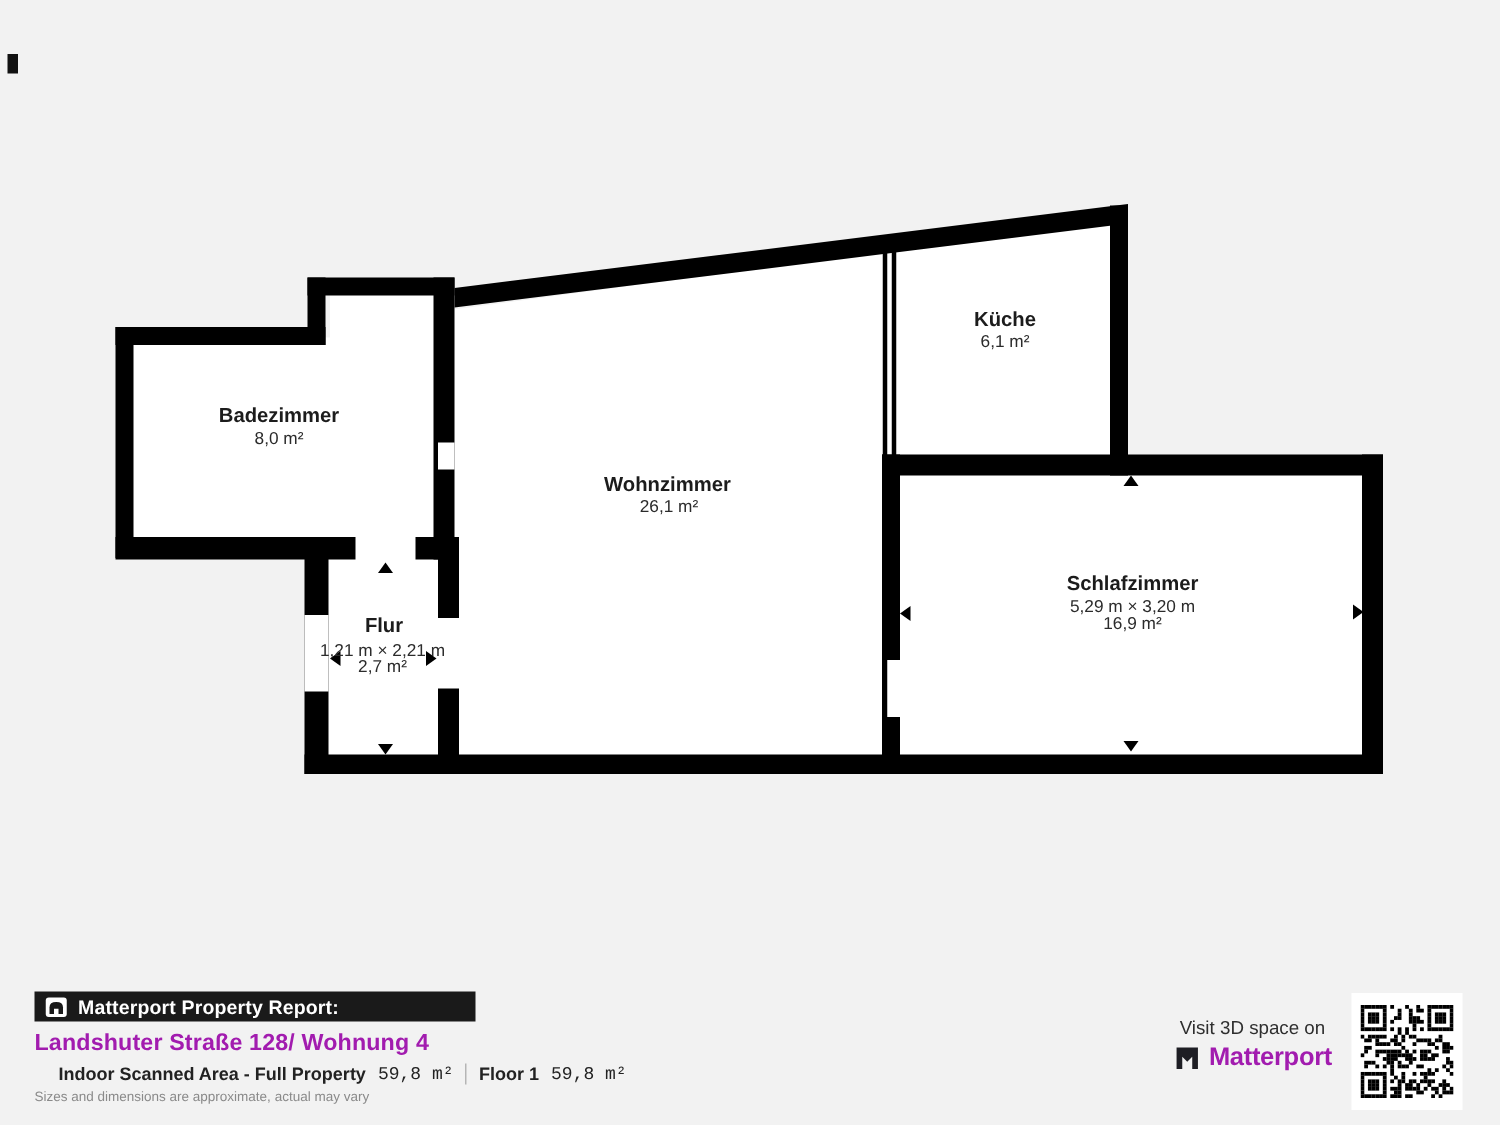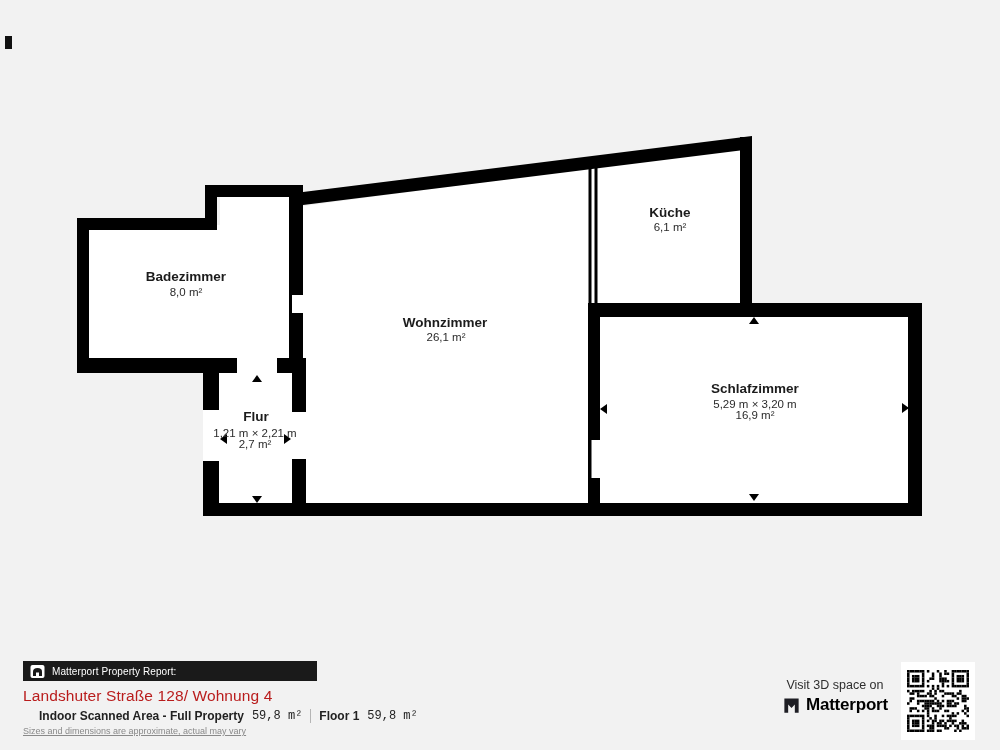--- a/index.html
+++ b/index.html
@@ -15,42 +15,42 @@
   .rdim{font-size:11.5px;font-weight:400;fill:#2b2b2b;text-anchor:middle;}
 
   .edge-artifact{position:absolute;left:5px;top:36px;width:7px;height:13px;background:#111;}
 
   
   .banner{
     position:absolute;left:23px;top:661px;width:294px;height:20px;
     background:#1a1a1a;color:#fff;display:flex;align-items:center;gap:7px;
     padding-left:7px;box-sizing:border-box;
   }
-  .banner-text{font-size:10px;font-weight:400;letter-spacing:.1px;}
+  .banner-text{font-size:13px;font-weight:700;letter-spacing:.1px;}
   .title{
     position:absolute;left:23px;top:687px;
-    font-size:15.5px;font-weight:400;color:#b91c1c;letter-spacing:.1px;
+    font-size:15.5px;font-weight:700;color:#a21caf;letter-spacing:.1px;
   }
   .inforow{
     position:absolute;left:23px;top:709px;
     font-size:12px;color:#222;display:flex;align-items:center;padding-left:16px;
   }
   .inforow .b{font-weight:700;}
   .inforow .v{font-weight:400;margin-left:8px;font-family:Liberation Mono, monospace;}
   .divider{display:inline-block;width:0;height:14px;border-left:1.5px solid #b5b5b5;margin:0 8px;}
   .disclaimer{
     position:absolute;left:23px;top:726px;
-    font-size:9px;color:#8a8a8a;text-decoration:underline;
+    font-size:9px;color:#8a8a8a;
   }
 
   
   .cta{position:absolute;top:678px;right:112px;text-align:center;}
   .visit{font-size:12.5px;color:#2e2e2e;}
   .brandrow{display:flex;align-items:center;justify-content:flex-end;gap:5px;margin-top:3px;}
-  .brandname{font-size:17px;font-weight:700;color:#000000;letter-spacing:-.2px;}
+  .brandname{font-size:17px;font-weight:700;color:#a21caf;letter-spacing:-.2px;}
 
   .qr-box{
     position:absolute;left:901px;top:662px;width:74px;height:78px;background:#fff;
   }
   .qr-box svg{position:absolute;left:6px;top:8px;}
 </style>
 </head>
 <body>
 
 <div class="page">

